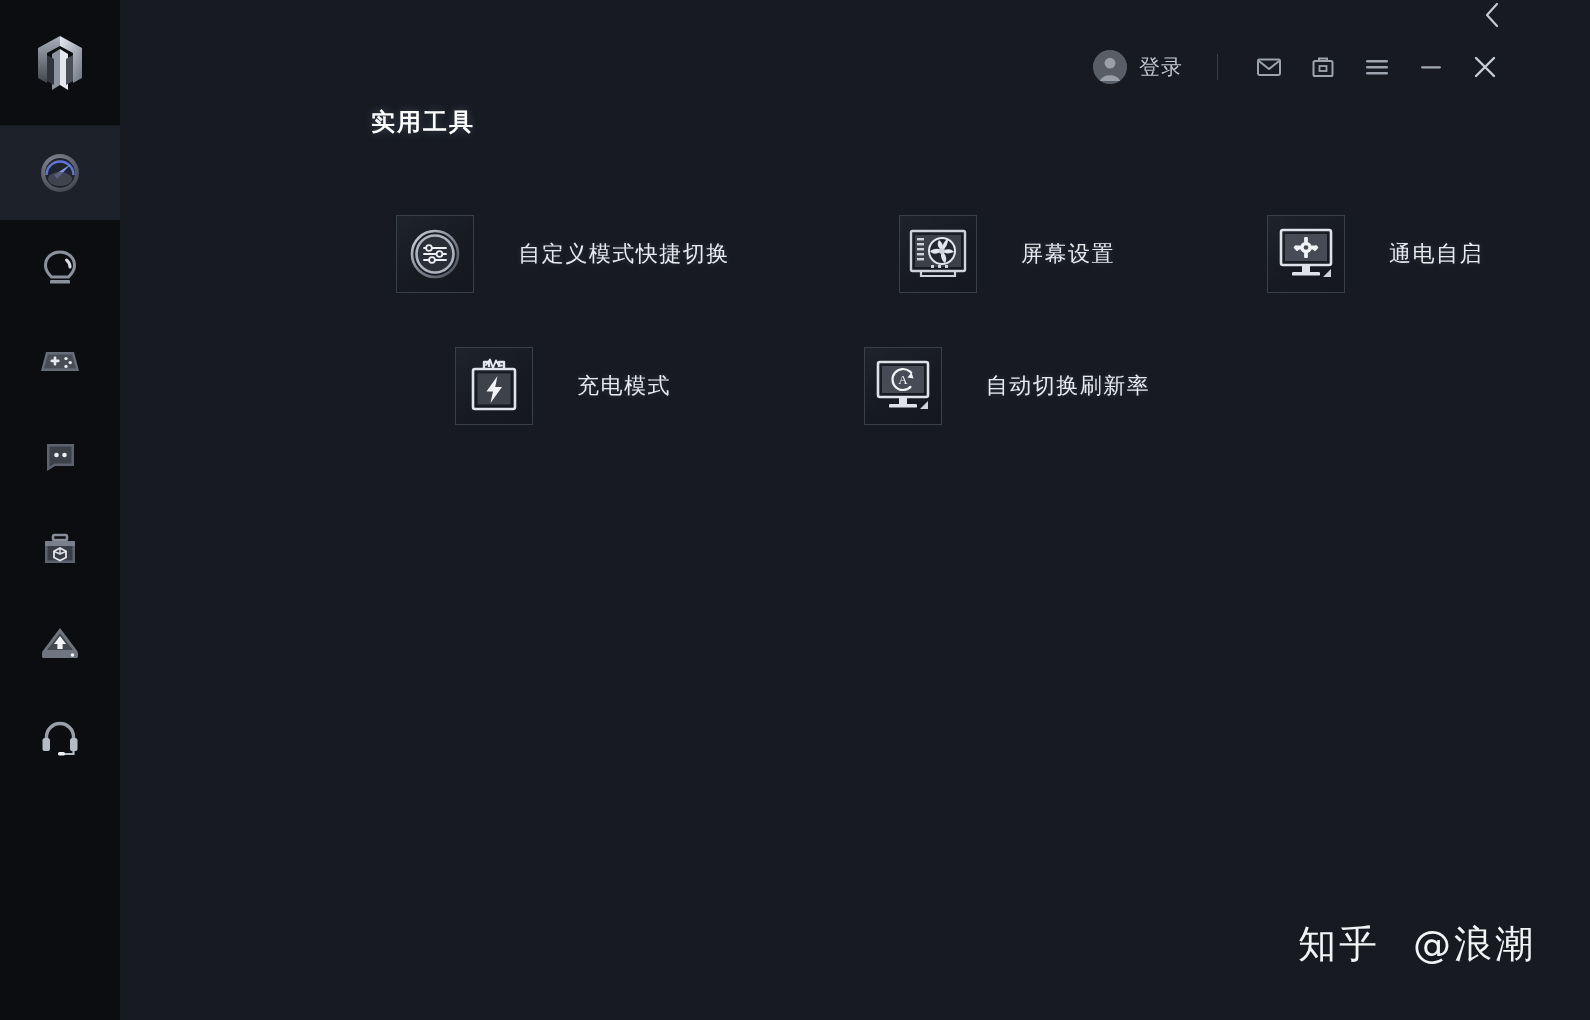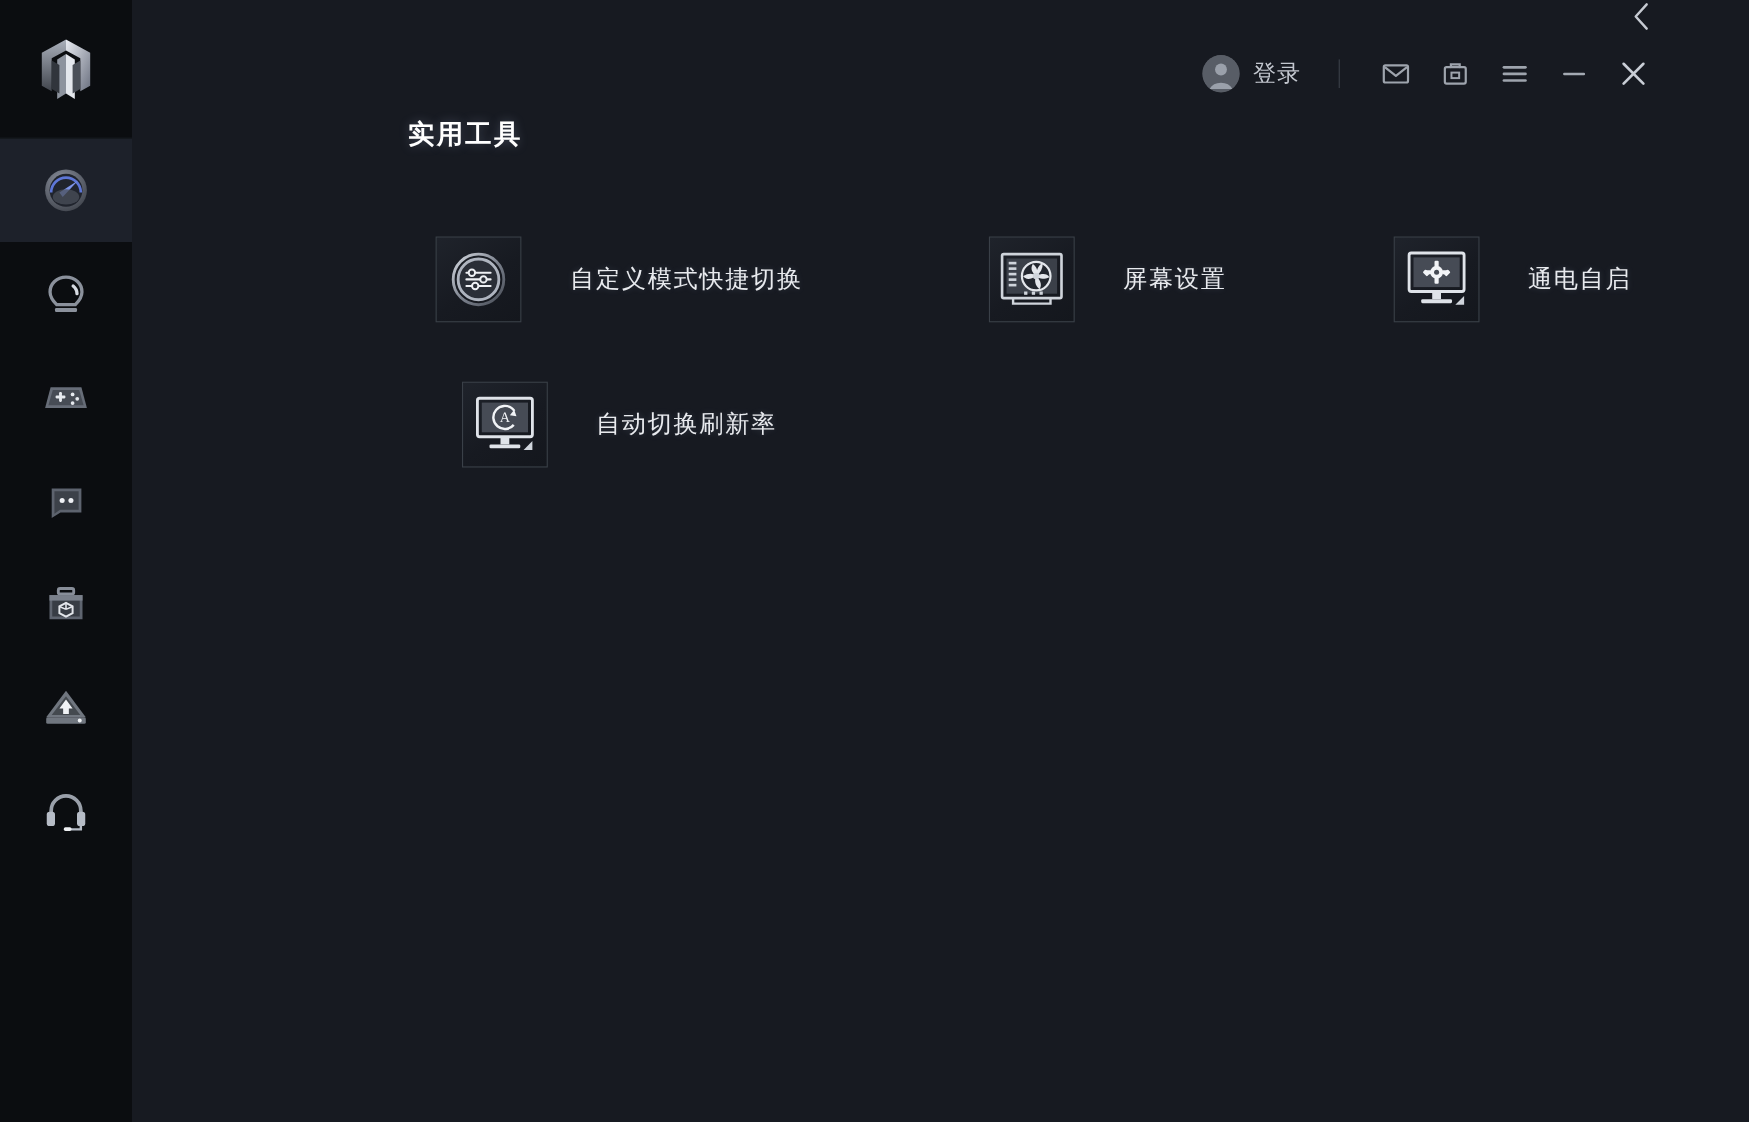--- a/index.html
+++ b/index.html
@@ -410,35 +410,51 @@
             </g>
             <rect x="27" y="40" width="8" height="7" fill="#dfe3e9"></rect>
             <rect x="17" y="47" width="28" height="3.6" rx="1.2" fill="#dfe3e9"></rect>
             <path d="M56 44 L56 52 L48 52 Z" fill="#cfd4db"></path>
           </svg>
         </div>
         <div class="tile-label">通电自启</div>
       </div>
 
 
+      <div class="tile">
+        <div class="tile-icon">
+          <svg width="58" height="60" viewBox="0 0 58 60">
+            <path d="M19 13 L19 6 L24 6 L24 11 M39 13 L39 6 L34 6 L34 11" fill="none" stroke="#e0e4ea" stroke-width="2.4" stroke-linejoin="round"></path>
+            <path d="M21 9 L25 3.5 L28 12 L31 4.5 L34 9.5 L37 9.5" fill="none" stroke="#e8ebf0" stroke-width="1.9" stroke-linejoin="round" stroke-linecap="round"></path>
+            <rect x="8" y="13" width="42" height="40" rx="2" fill="none" stroke="#e0e4ea" stroke-width="2.6"></rect>
+            <rect x="12.5" y="17.5" width="33" height="31" fill="#3d424b"></rect>
+            <path d="M32.5 20 L21.5 35.5 L28 35.5 L25.5 47 L37 31 L30.2 31 Z" fill="#f2f4f7"></path>
+          </svg>
+        </div>
+        <div class="tile-label">充电模式</div>
+      </div>
 
       <div class="tile">
         <div class="tile-icon">
           <svg width="62" height="58" viewBox="0 0 62 58">
             <rect x="6" y="5" width="50" height="35" rx="2" fill="none" stroke="#dfe3e9" stroke-width="2.6"></rect>
             <rect x="10" y="9" width="42" height="27" fill="#464b55"></rect>
             <circle cx="31" cy="22.5" r="10.5" fill="none" stroke="#f2f4f7" stroke-width="2.2" stroke-dasharray="52 14" transform="rotate(40 31 22.5)"></circle>
             <path d="M39.5 15.5 L41.5 21.5 L35.5 20.5 Z" fill="#f2f4f7"></path>
             <text x="31" y="27" font-family="Liberation Serif, serif" font-size="13" fill="#f2f4f7" text-anchor="middle">A</text>
             <rect x="27" y="40" width="8" height="7" fill="#dfe3e9"></rect>
             <rect x="17" y="47" width="28" height="3.6" rx="1.2" fill="#dfe3e9"></rect>
             <path d="M56 44 L56 52 L48 52 Z" fill="#cfd4db"></path>
           </svg>
         </div>
         <div class="tile-label">自动切换刷新率</div>
       </div>
 
 
     </div>
 
+    <div id="watermark">
+      <span>知乎</span>
+      <span class="wm-at">@浪潮</span>
+    </div>
 
   </div>
 </div>
 
 </body></html>

